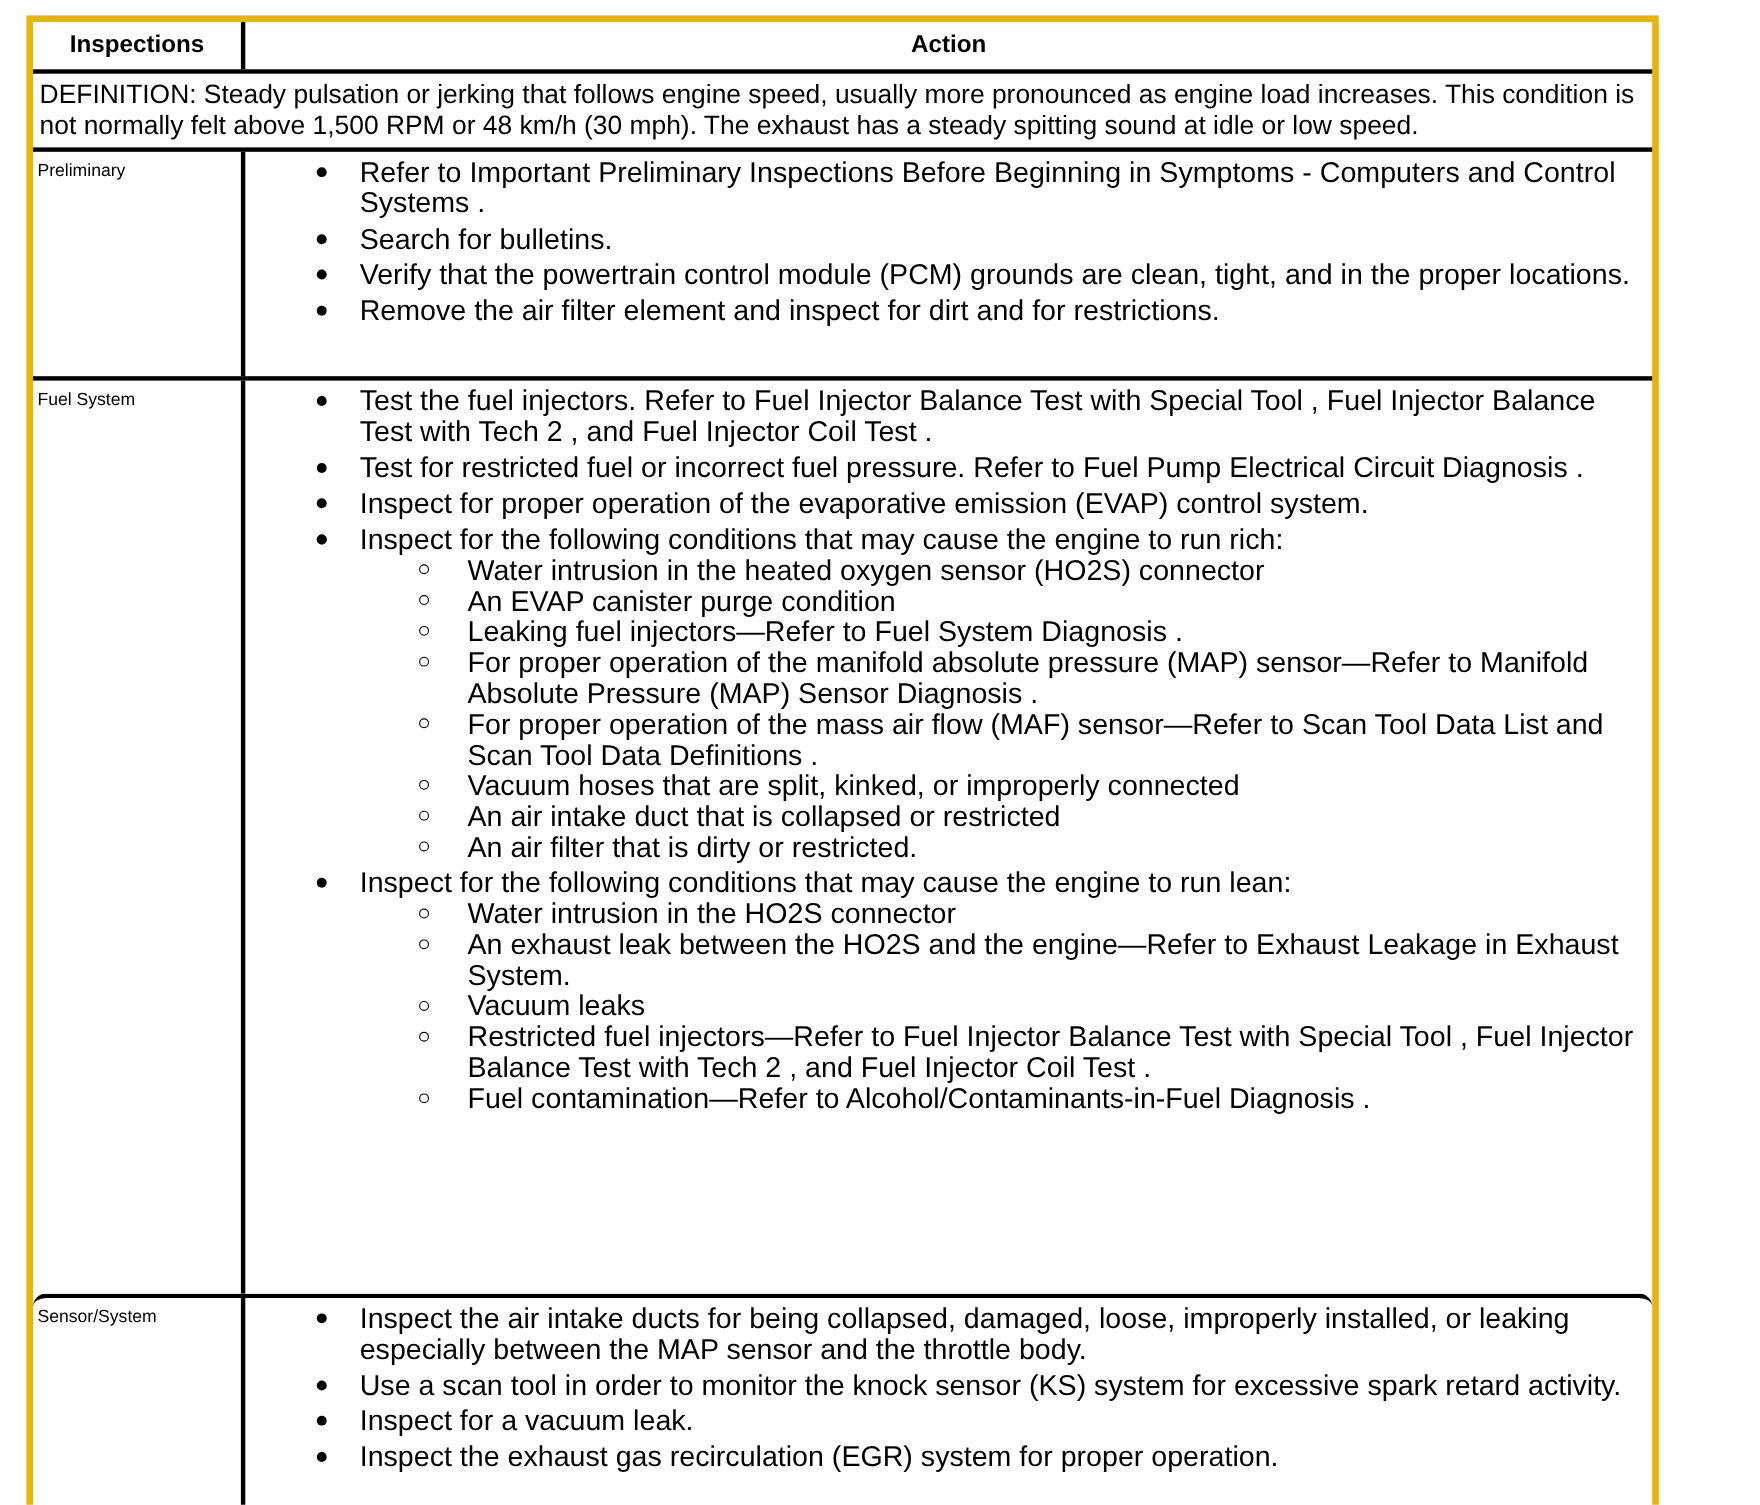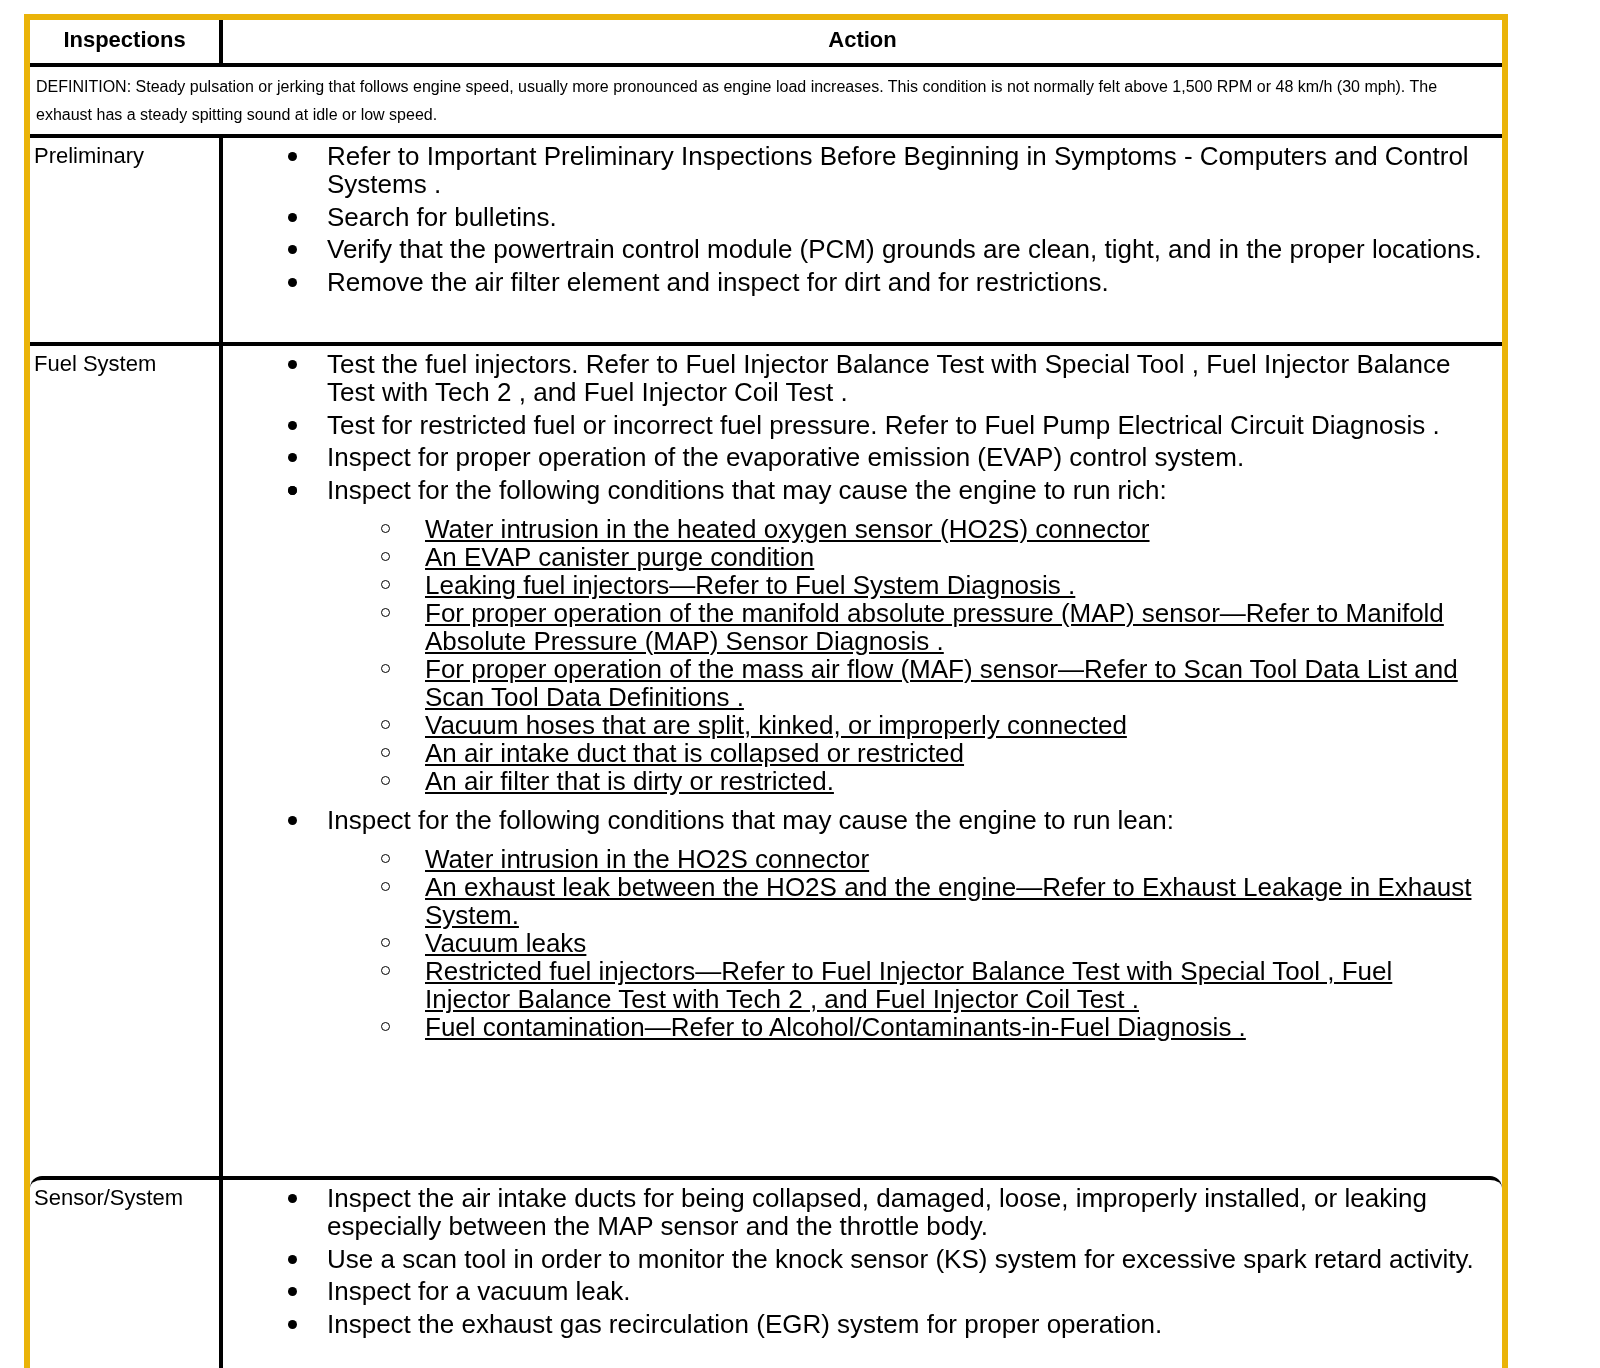--- a/index.html
+++ b/index.html
@@ -8,35 +8,35 @@
     font-family: "Liberation Sans", sans-serif; color: #000000;
   }
   .tbl {
     position: absolute; left: 24px; top: 14px; width: 1484px;
     border: 6px solid #eab308; box-sizing: border-box;
   }
   .row { display: flex; box-sizing: border-box; border-top: 4px solid #000; }
   .row.first { border-top: none; }
   .cell-left {
     width: 193px; flex: 0 0 193px; border-right: 4px solid #000; box-sizing: border-box;
-    padding: 4px 4px; font-size: 22px; line-height: 28px;
+    padding: 4px 4px; font-size: 16px; line-height: 28px;
   }
   .cell-right { flex: 1 1 auto; box-sizing: border-box; padding: 4px 8px 0 6px; font-size: 26px; line-height: 28px; }
   .hdr .cell-left, .hdr .cell-right { font-weight: bold; text-align: center; padding: 6px 0 4px 0; font-size: 22px; line-height: 28px; }
   .hdr { height: 43px; }
-  .def { height: 67px; padding: 6px 6px 0 6px; font-size: 16px; line-height: 28px; box-sizing: border-box; }
+  .def { height: 67px; padding: 6px 6px 0 6px; font-size: 24px; line-height: 28px; box-sizing: border-box; }
   .row-prelim { height: 208px; }
   .row-fuel { height: 834px; }
   .row-sensor { height: 215px; border-radius: 12px; }
   ul.lvl1 { list-style: none; margin: 0; padding: 0; }
   ul.lvl1 > li { position: relative; padding-left: 98px; margin: 0 0 4.5px 0; }
   ul.lvl1 > li > .bullet {
     position: absolute; left: 53px; top: 0; width: 20px; text-align: center;
   }
-  ul.lvl2 { list-style: none; margin: 11px; padding: 0; text-decoration: underline; }
+  ul.lvl2 { list-style: none; margin: 0; padding: 0; }
   ul.lvl2 > li { position: relative; padding-left: 98px; margin: 0; margin-left: 0; }
   ul.lvl2 > li > .bullet {
     position: absolute; left: 48px; top: 0; width: 20px; text-align: center; font-size: 18px;
   }
   .dot { display: inline-block; width: 9px; height: 9px; border-radius: 50%; background: #000; vertical-align: middle; margin-top: -3px; }
   .circ { display: inline-block; width: 9px; height: 9px; border-radius: 50%; border: 1.5px solid #000; box-sizing: border-box; vertical-align: middle; margin-top: -2px; }
   .sub-wrap { margin-left: -98px; }
 </style>
 </head>
 <body>

